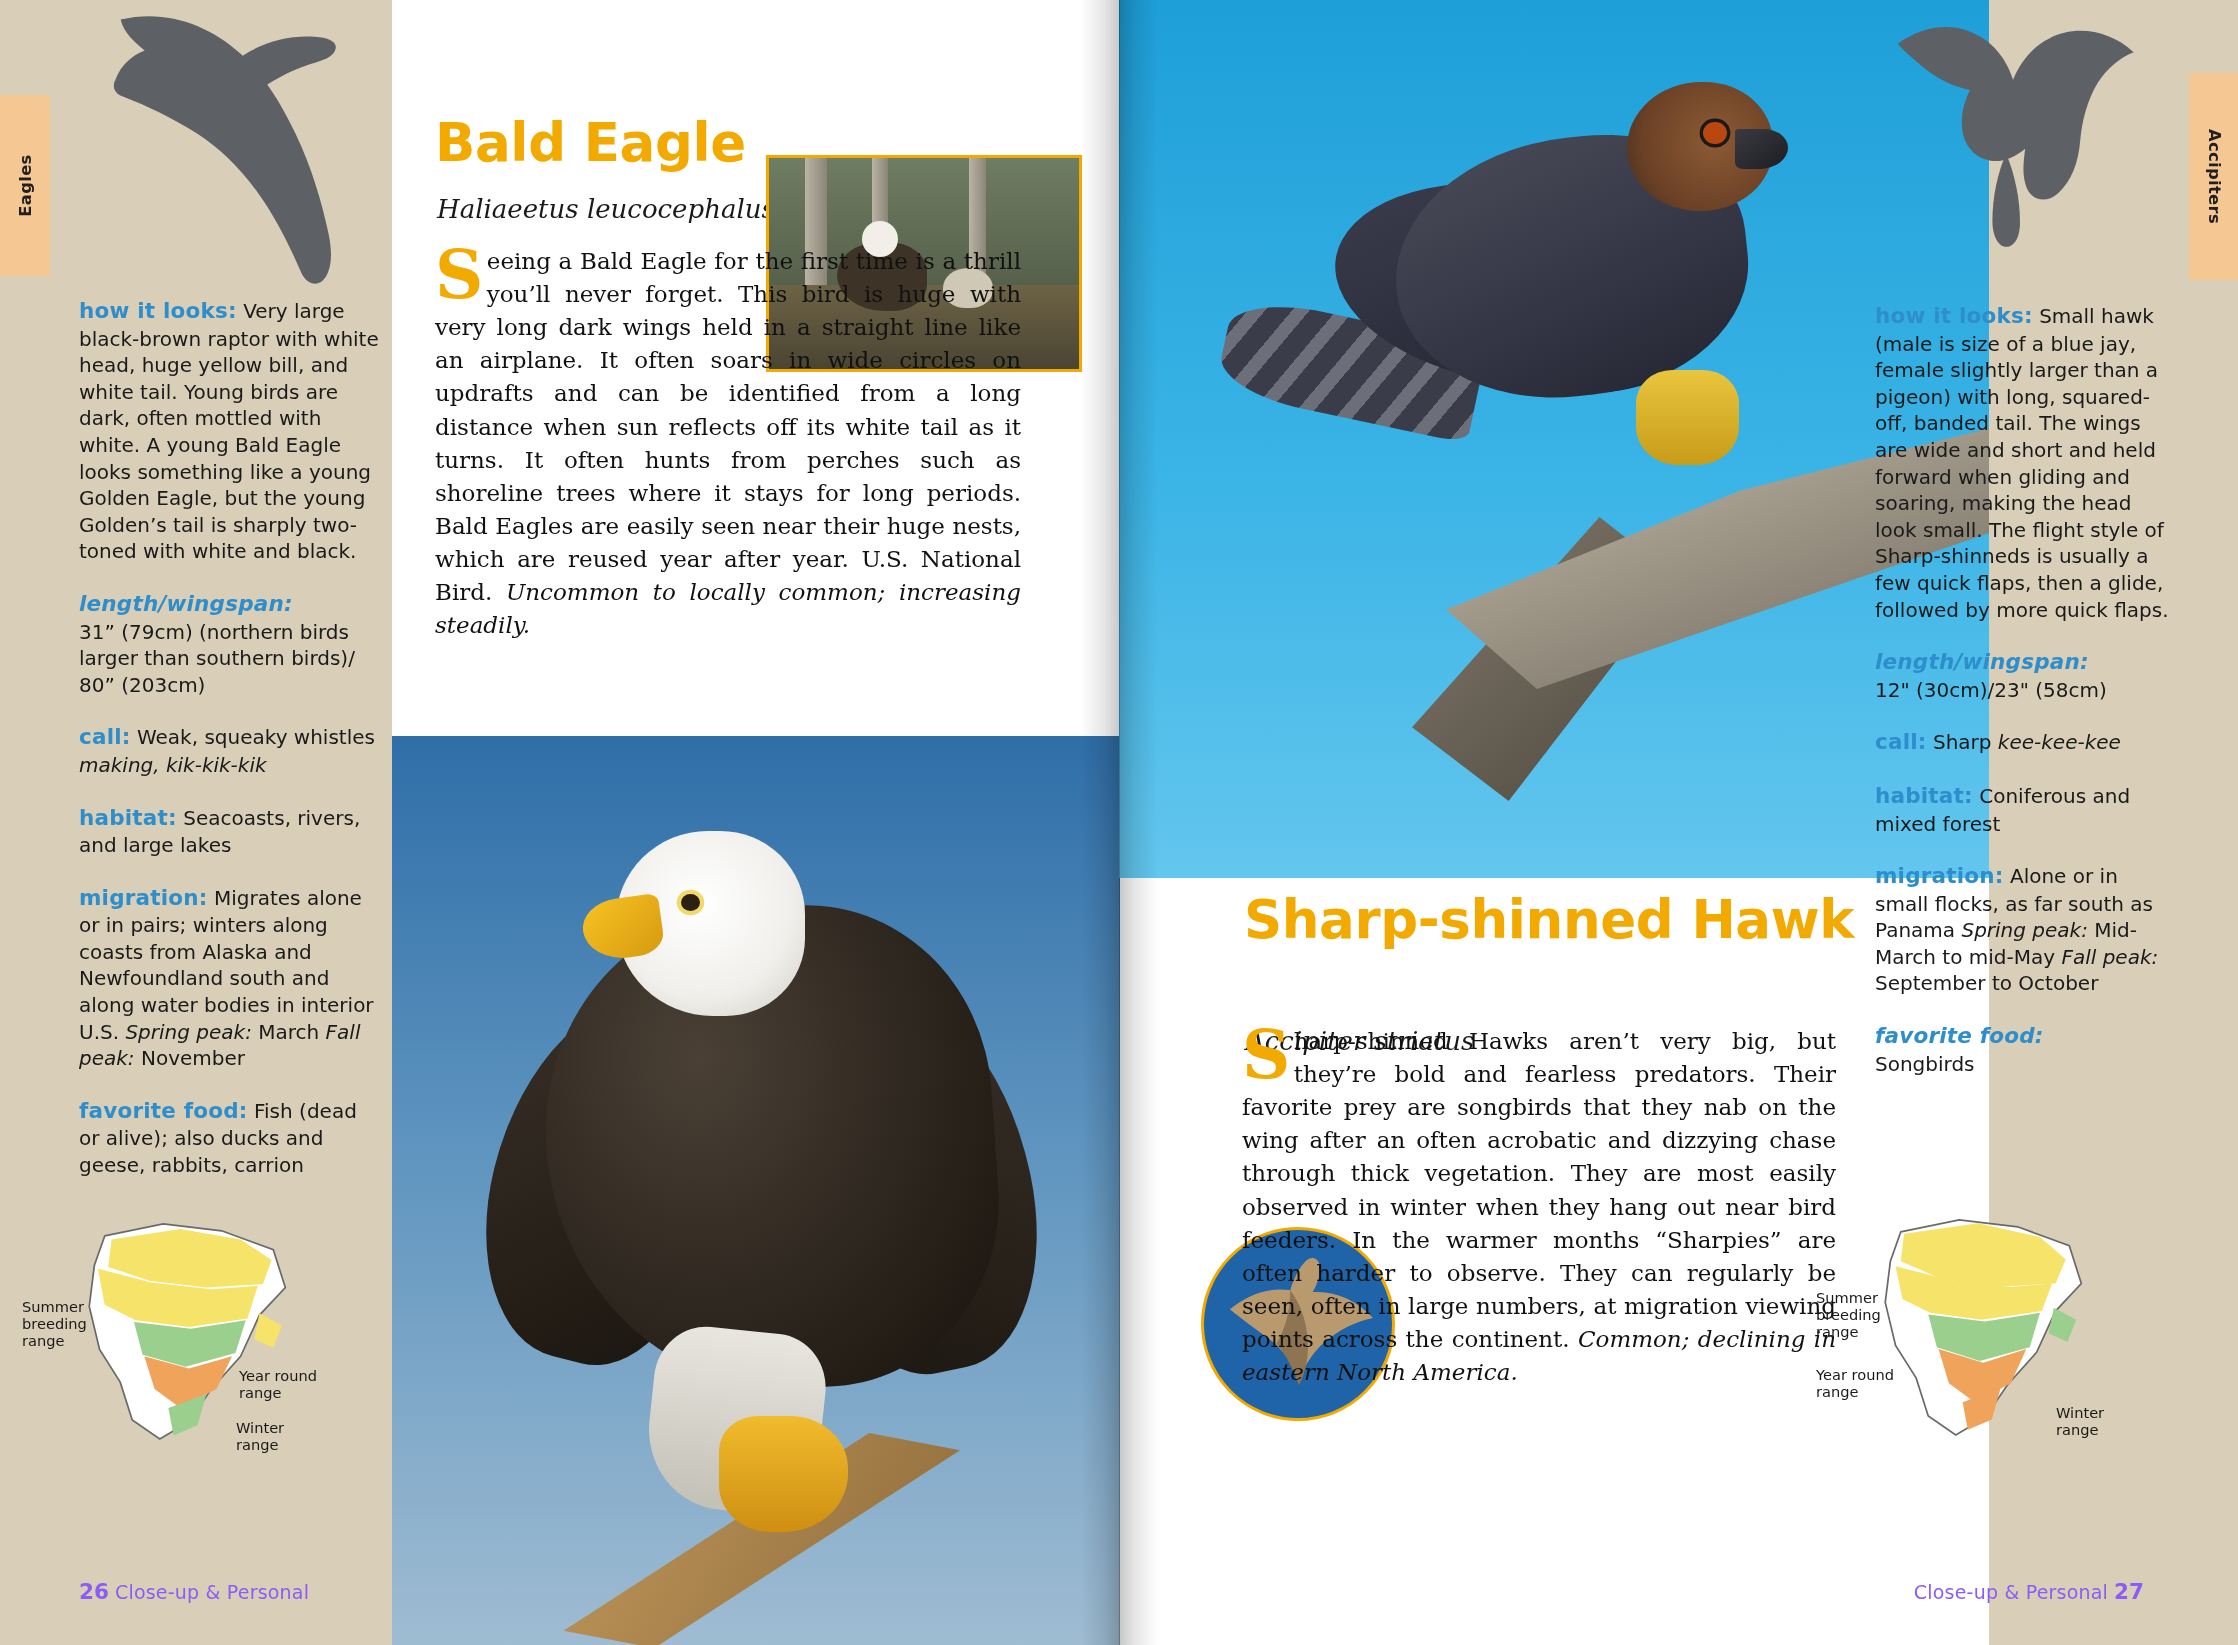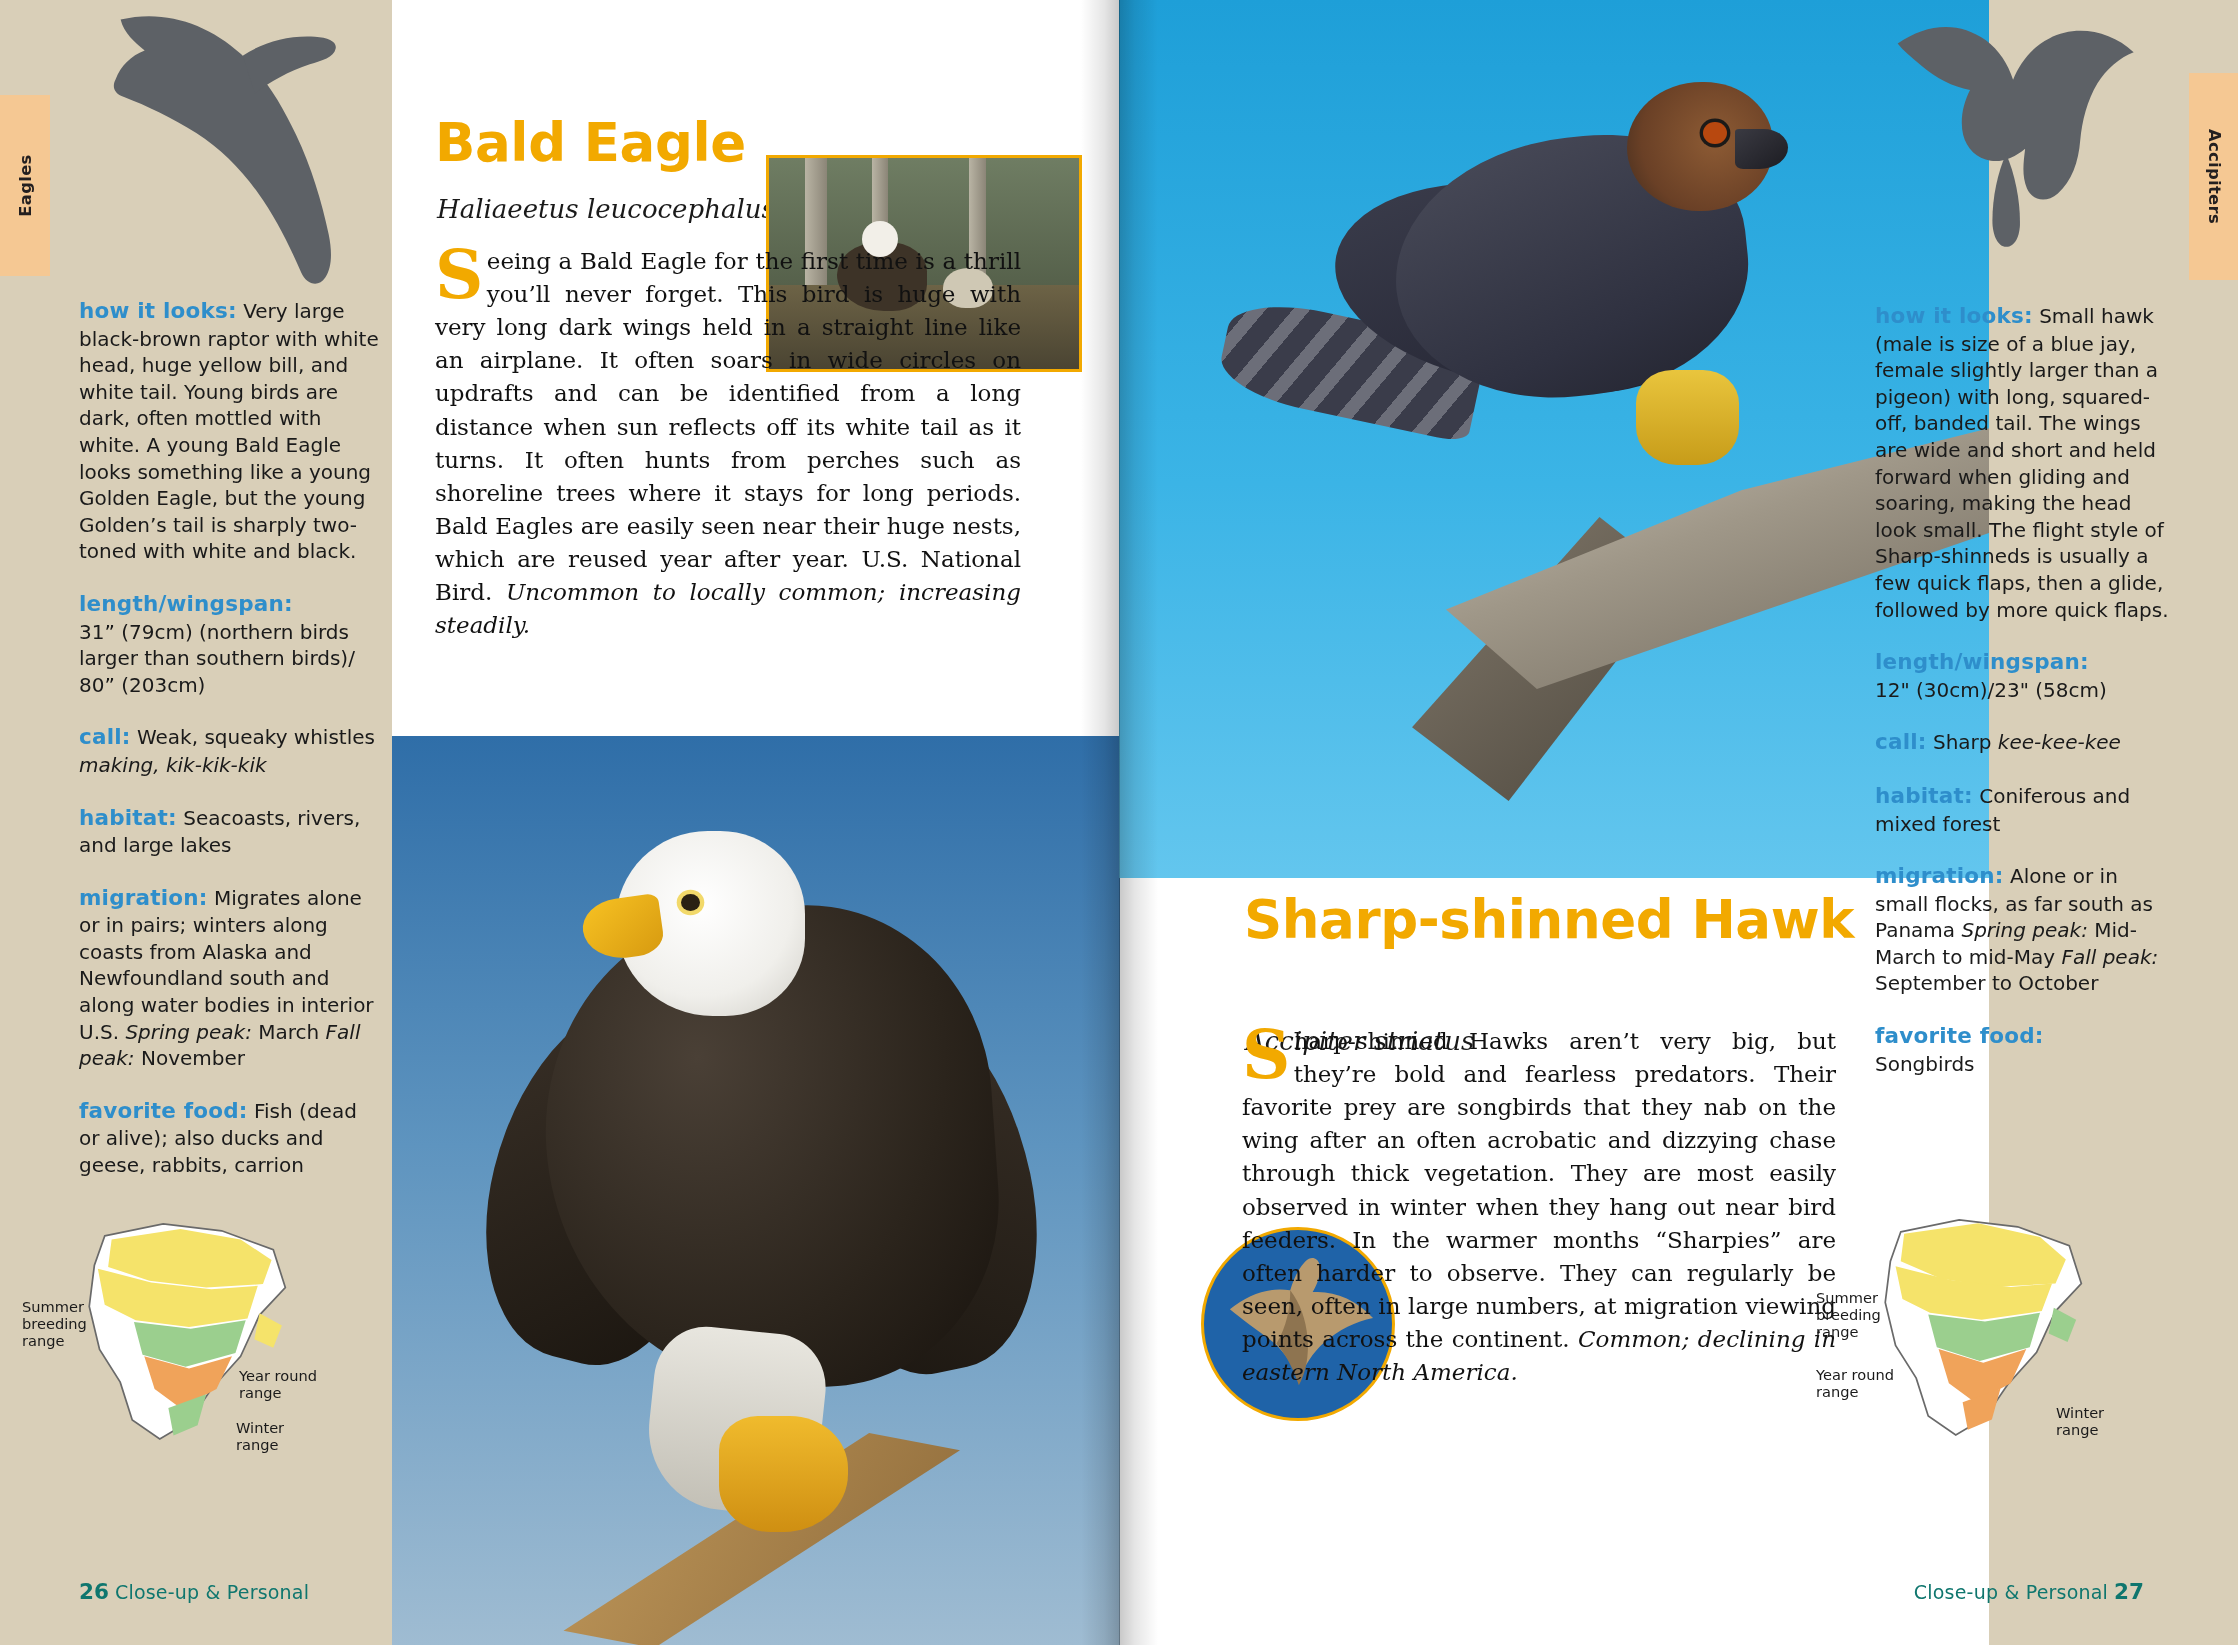--- a/index.html
+++ b/index.html
@@ -84,21 +84,21 @@
   }
   .facts-left  { left: 79px;  top: 297px; }
   .facts-right { left: 1875px; top: 302px; }
   .fact-block { margin-bottom: 25px; }
   .fact-label {
     color: #2e8ecb;
     font-weight: bold;
     font-size: 21.5px;
     letter-spacing: 0.2px;
   }
-  .fact-label.block-label { display: block; }
+  .fact-label.block-label { display: block; font-style: italic; }
   .fact-text { color: #1a1a1a; }
 
   
   .species-title {
     position: absolute;
     color: #f2a900;
     font-weight: bold;
     font-family: "DejaVu Sans", sans-serif;
     letter-spacing: -0.4px;
   }
@@ -336,21 +336,21 @@
     line-height: 1.18;
     color: #1a1a1a;
     font-family: "DejaVu Sans", sans-serif;
   }
 
   
   .footer {
     position: absolute;
     bottom: 41px;
     font-size: 19px;
-    color: #0f766e;
+    color: #8b5cf6;
     font-family: "DejaVu Sans", sans-serif;
   }
   .footer-left  { left: 79px; }
   .footer-right { right: 95px; }
   .page-num { font-weight: bold; font-size: 21.5px; }
   .footer-text { letter-spacing: 0.2px; }
 </style>
 </head>
 <body>
 

